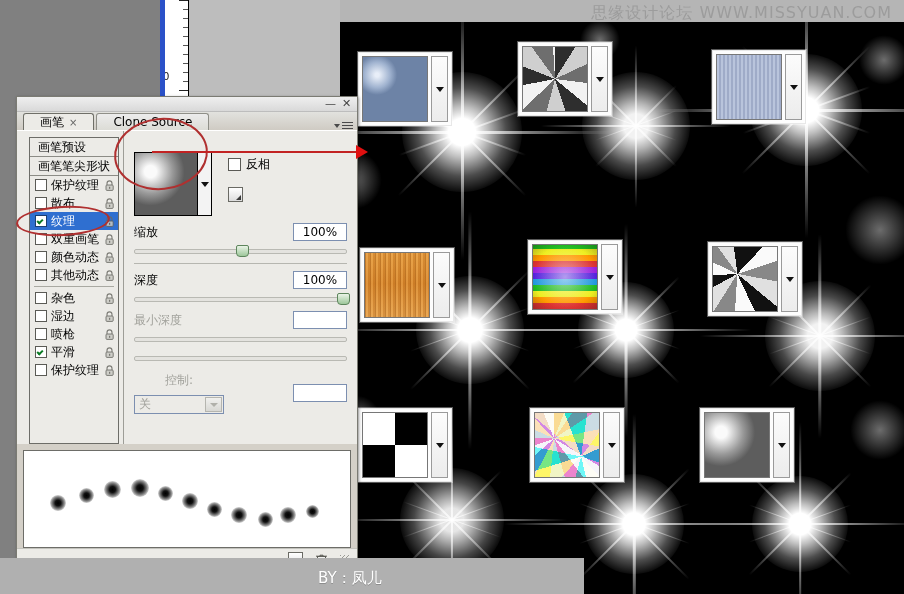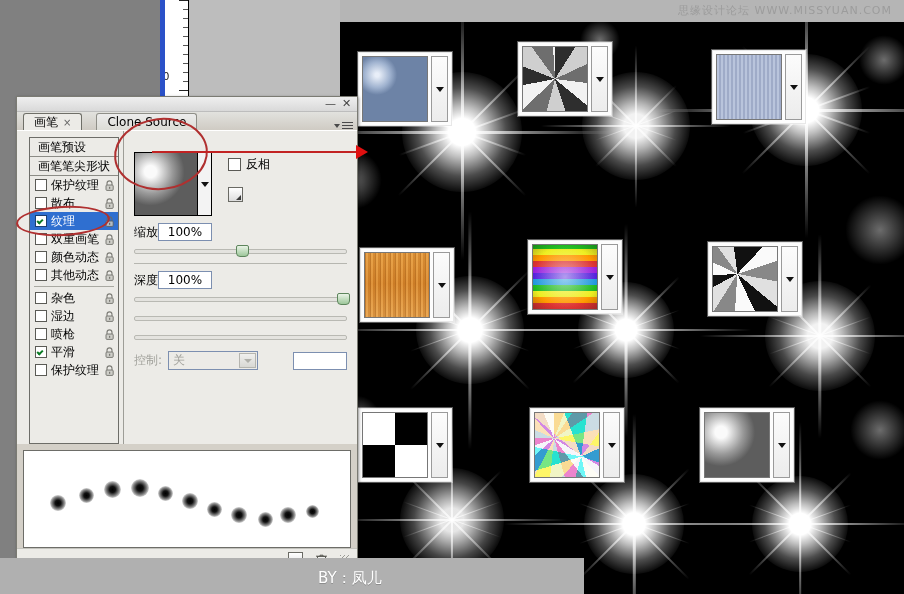--- a/index.html
+++ b/index.html
@@ -20,21 +20,21 @@
   .doc-gray{position:absolute;left:188px;top:0;width:152px;height:565px;background:#bdbdbd;}
   .doc-gray2{position:absolute;left:188px;top:565px;width:396px;height:29px;background:#b0b0b0;}
   .ruler-v-low{position:absolute;left:160px;top:557px;width:28px;height:37px;background:#fff;border-right:1px solid #000;}
   .ruler-guide-low{position:absolute;left:160px;top:557px;width:5px;height:37px;background:#2b51c8;}
 
   
   .canvas-black{position:absolute;left:340px;top:22px;width:564px;height:572px;background:#000;overflow:hidden;}
   .canvas-strip-top{position:absolute;left:340px;top:0;width:564px;height:22px;background:#b5b5b5;}
 
   .watermark-top{
-    position:absolute;right:12px;top:3px;font-size:11px;color:#9c9c9c;
+    position:absolute;right:12px;top:3px;font-size:16px;color:#9c9c9c;
     letter-spacing:1px;font-family:"DejaVu Sans",sans-serif;
   }
 
   
   .burst{position:absolute;pointer-events:none;}
   .burst .core{
     position:absolute;left:50%;top:50%;transform:translate(-50%,-50%);
     border-radius:50%;
     background:radial-gradient(circle,#fff 0%,#fff 16%,rgba(255,255,255,.75) 30%,rgba(255,255,255,.30) 52%,rgba(255,255,255,0) 74%);
   }
@@ -88,21 +88,21 @@
     position:absolute;left:16px;top:96px;width:340px;height:472px;
     background:#d4d0c8;border:1px solid #7b7b73;
     box-shadow:1px 1px 3px rgba(0,0,0,.35);
     display:flex;flex-direction:column;
   }
   .panel-titlebar{height:14px;background:linear-gradient(#efefef,#d9d9d9);border-bottom:1px solid #bdbdbd;position:relative;}
   .win-btn{position:absolute;top:1px;width:11px;height:11px;font-size:11px;line-height:11px;text-align:center;color:#444;cursor:pointer;}
   .win-min{right:21px;}
   .win-close{right:5px;}
   .tabbar{height:18px;background:linear-gradient(#e2e2de,#cfcbc3);position:relative;display:flex;align-items:flex-end;padding-left:6px;}
-  .tab{height:16px;line-height:16px;padding:0 10px;font-size:12px;border:1px solid #8f8f88;border-bottom:none;border-radius:3px 3px 0 0;margin-right:14px;background:linear-gradient(#ececec,#dcdcd6);cursor:pointer;white-space:nowrap;}
+  .tab{height:16px;line-height:16px;padding:0 16px;font-size:12px;border:1px solid #8f8f88;border-bottom:none;border-radius:3px 3px 0 0;margin-right:2px;background:linear-gradient(#ececec,#dcdcd6);cursor:pointer;white-space:nowrap;}
   .tab.active{background:#ecebe7;border-color:#6f6f68;}
   .tab .x{color:#666;margin-left:5px;font-size:10px;}
   .panel-menu{position:absolute;right:4px;bottom:1px;display:flex;align-items:center;gap:2px;cursor:pointer;}
   .pm-caret{width:0;height:0;border-left:3px solid transparent;border-right:3px solid transparent;border-top:4px solid #4a4a4a;}
   .pm-lines{display:flex;flex-direction:column;gap:2px;}
   .pm-lines i{display:block;width:11px;height:1px;background:#4a4a4a;}
 
   .panel-body{flex:1;display:flex;background:#ecebe7;border-top:1px solid #fff;}
   .left-list{width:106px;background:#ecebe7;border-right:1px solid #9d9d97;display:flex;flex-direction:column;}
   .list-box{margin:6px 4px 0 12px;border:1px solid #6d6d68;background:#ecebe7;flex:1;}
@@ -122,21 +122,21 @@
   .tex-swatch{display:flex;border:1px solid #000;background:#fff;}
   .tex-swatch .t{width:62px;height:62px;}
   .tex-swatch .d{width:13px;border-left:1px solid #000;background:#f3f3f3;display:flex;align-items:center;justify-content:center;}
   .tex-swatch .d .caret{width:0;height:0;border-left:4px solid transparent;border-right:4px solid transparent;border-top:5px solid #111;}
   .cb{display:flex;align-items:center;gap:5px;font-size:12px;margin-top:4px;cursor:pointer;}
   .cb .box{width:11px;height:11px;border:1px solid #5a5a55;background:#fff;flex:none;}
   .newdoc-ic{width:13px;height:13px;border:1px solid #6a6a64;background:linear-gradient(#fff,#dcdcdc);position:relative;margin-top:14px;cursor:pointer;}
   .newdoc-ic::after{content:"";position:absolute;right:1px;bottom:1px;width:0;height:0;border-left:5px solid transparent;border-bottom:5px solid #3a3a3a;}
 
   .ctl{margin-top:7px;}
-  .ctl-line{display:flex;align-items:center;}
+  .ctl-line{display:flex;align-items:center;justify-content:space-between;}
   .lbl{font-size:12px;white-space:nowrap;}
   .lbl.dim{color:#a2a29c;}
   .numfield{width:52px;height:16px;border:1px solid #7c8fb0;background:#fff;font-size:12px;line-height:16px;text-align:center;}
   .numfield.empty{background:#fff;}
   .slider{position:relative;height:12px;margin-top:3px;}
   .slider .track{position:absolute;left:0;right:0;top:5px;height:3px;border:1px solid #b9b9b3;border-radius:2px;background:#e4e3df;}
   .slider .knob{position:absolute;top:1px;width:11px;height:10px;background:linear-gradient(#e9f3e6,#9dc79a);border:1px solid #5d855c;border-radius:2px 2px 4px 4px;cursor:pointer;}
   .hr{height:1px;background:#b6b6b0;margin:7px 0 0 0;}
   .selrow{display:flex;align-items:center;gap:8px;margin-top:6px;}
   .combo{width:84px;height:17px;border:1px solid #7c8fb0;background:#fff;display:flex;align-items:center;font-size:12px;padding-left:4px;position:relative;cursor:pointer;}
@@ -535,33 +535,37 @@
             <span class="lbl">深度</span>
             <span class="numfield">100%</span>
           </div>
           <div class="slider">
             <span class="track"></span>
             <span class="knob" id="knob-depth" style="left: calc(100% - 10px);"></span>
           </div>
         </div>
 
         <div class="ctl">
+          <div class="ctl-line">
+            <span class="lbl dim">最小深度</span>
+            <span class="numfield empty"></span>
+          </div>
           <div class="slider">
             <span class="track"></span>
           </div>
         </div>
 
         <div class="ctl">
           <div class="slider">
             <span class="track"></span>
           </div>
         </div>
 
         <div class="selrow" style="margin-top:9px;justify-content:space-between;">
-          <span style="display:flex;align-items:center;gap:6px;">
+          <span style="display:flex;align-items:center;gap:6px;flex-direction:column;">
             <span class="lbl dim">控制:</span>
             <span class="combo dis">
               <span>关</span>
               <span class="arrow">
                   <i></i>
                 </span>
             </span>
           </span>
           <span class="numfield empty"></span>
         </div>

